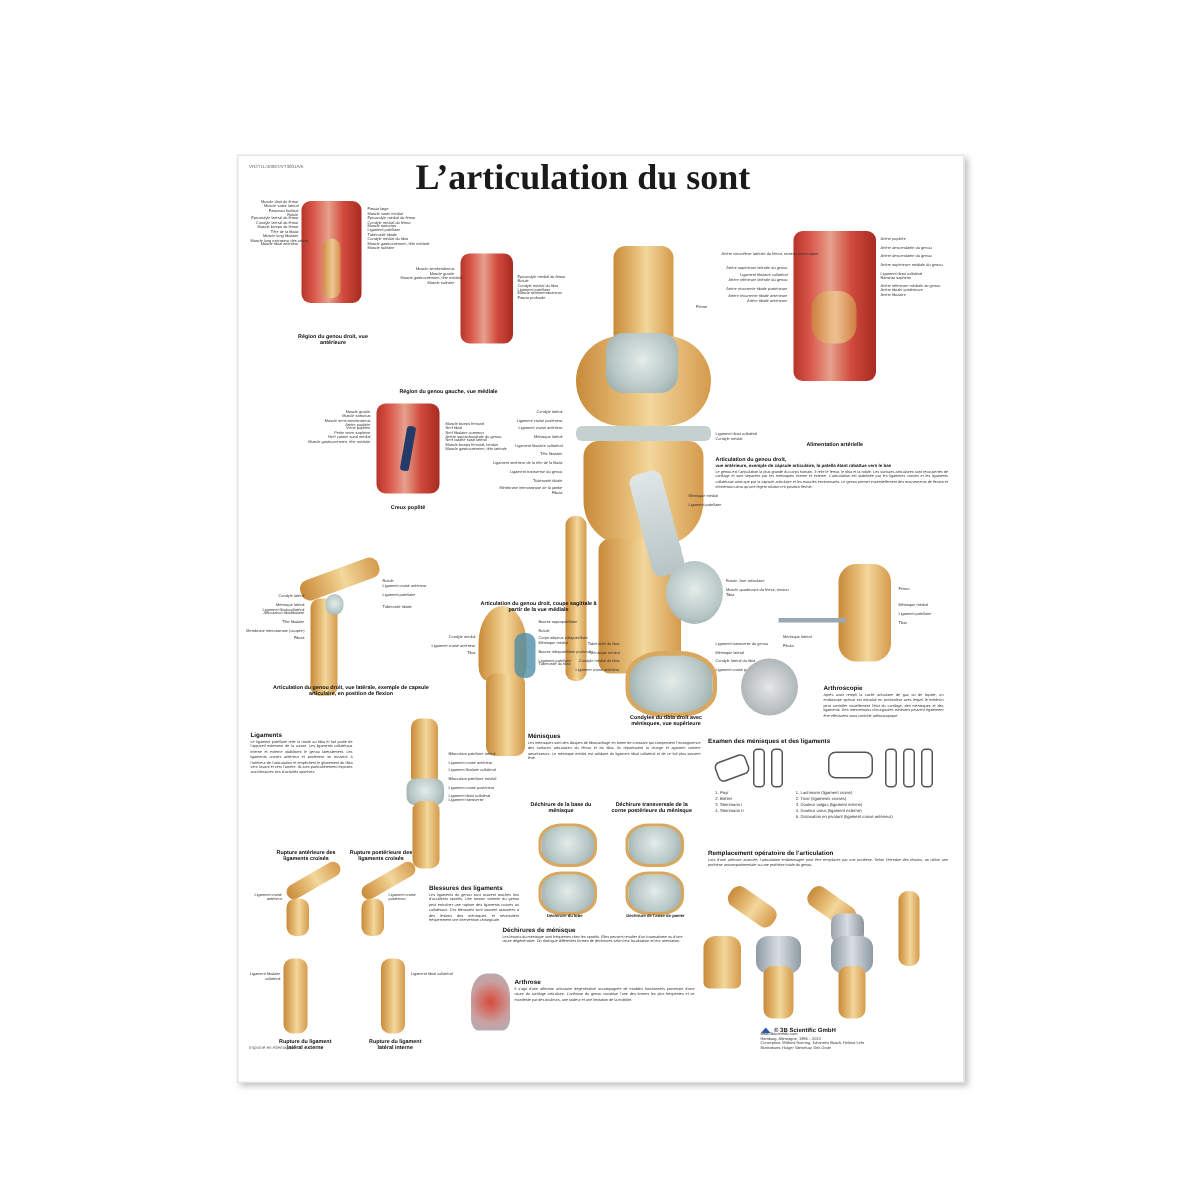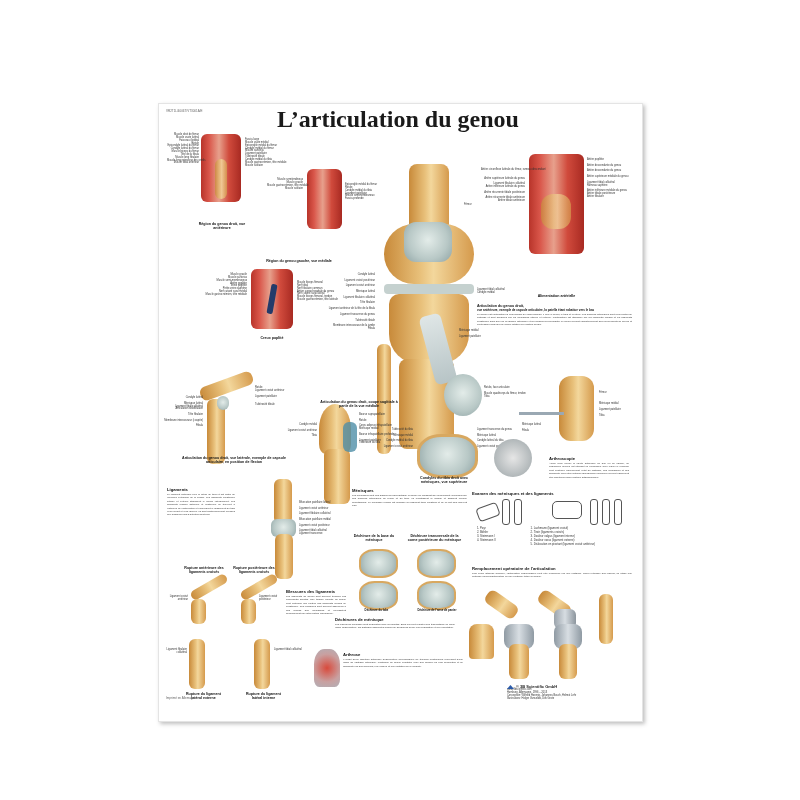--- a/index.html
+++ b/index.html
@@ -20,21 +20,21 @@
   ol.list{margin:0;padding-left:8px;font-size:2.8px;line-height:1.4;color:#333;}
   .logo{font-size:4px;font-weight:bold;color:#222;}
   .logo-mark{display:inline-block;width:7px;height:4px;background:#2b5aa8;clip-path:polygon(0 100%,50% 0,100% 100%);margin-right:2px;vertical-align:middle;}
 </style>
 </head>
 <body>
 
 <div class="poster">
 
   <div class="abs code" style="left:7px;top:5px;">VR2T1L/4006T/VT3001A/E</div>
-  <div class="abs title" style="left:118px;top:2px;">L’articulation du genou</div>
+  <div class="abs title" style="left:118px;top:2px;">L’articulation du sont</div>
 
   <div class="fig muscle" style="left:42px;top:30px;width:40px;height:68px;"></div>
   <div class="fig bone" style="left:56px;top:55px;width:12px;height:40px;opacity:0.8;"></div>
   <div class="abs lbl lbl-r" style="left:8px;top:30px;width:32px;">
     <div>Muscle droit de fémur</div>
       <div>Muscle vaste latéral</div>
       <div>Faisceau iliotibial</div>
       <div>Rotule</div>
       <div>Epicondyle latéral du fémur</div>
       <div>Condyle latéral du fémur</div>

